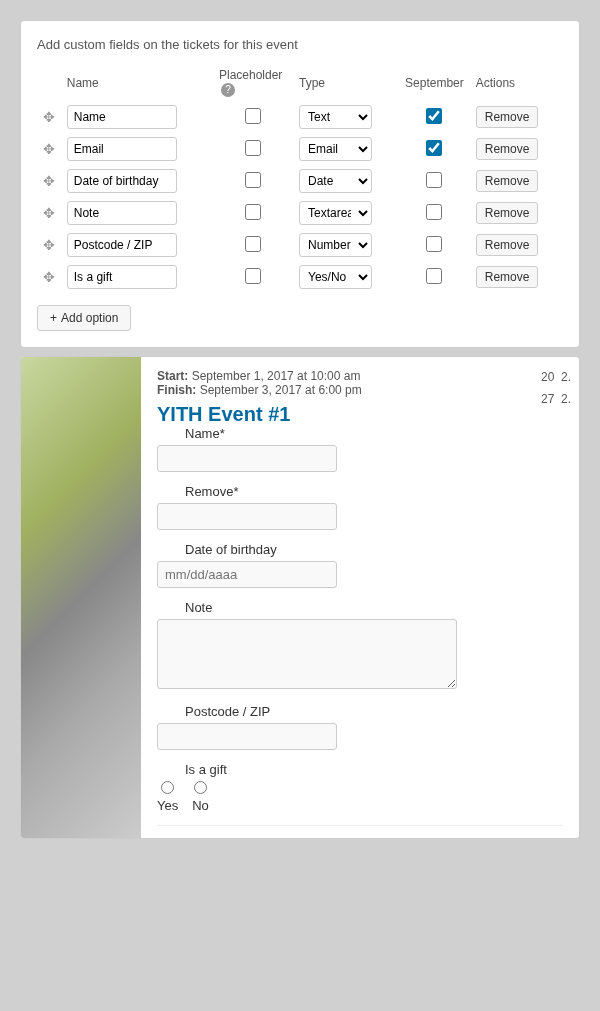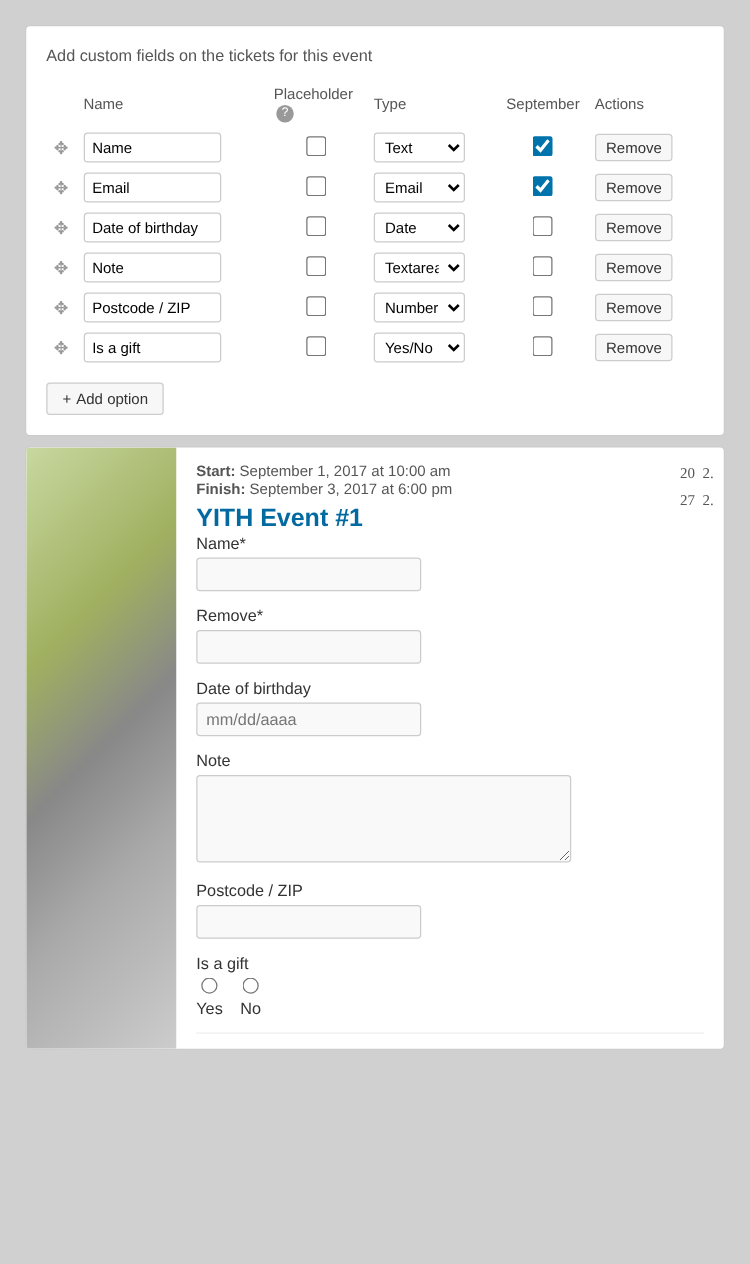--- a/index.html
+++ b/index.html
@@ -154,20 +154,21 @@
       color: #0369a1;
     }
     .form-field {
       margin-bottom: 12px;
     }
     .form-label {
       display: block;
       font-size: 13px;
       color: #333;
       margin-bottom: 4px;
+      margin-left: 28px;
     }
     .form-text-input {
       width: 180px;
       padding: 5px 7px;
       border: 1px solid #ccc;
       border-radius: 3px;
       font-size: 13px;
       background: #f9f9f9;
     }
     .form-textarea {
@@ -194,21 +195,20 @@
       flex-direction: column;
     }
     .calendar-numbers {
       position: absolute;
       right: 8px;
       top: 10px;
       font-size: 12px;
       color: #555;
       line-height: 1.8;
       text-align: right;
-      font-family: Liberation Serif, serif;
     }
     .separator-line {
       border: none;
       border-top: 1px solid #eee;
       margin-top: 10px;
     }
   </style>
 </head>
 <body>
 

